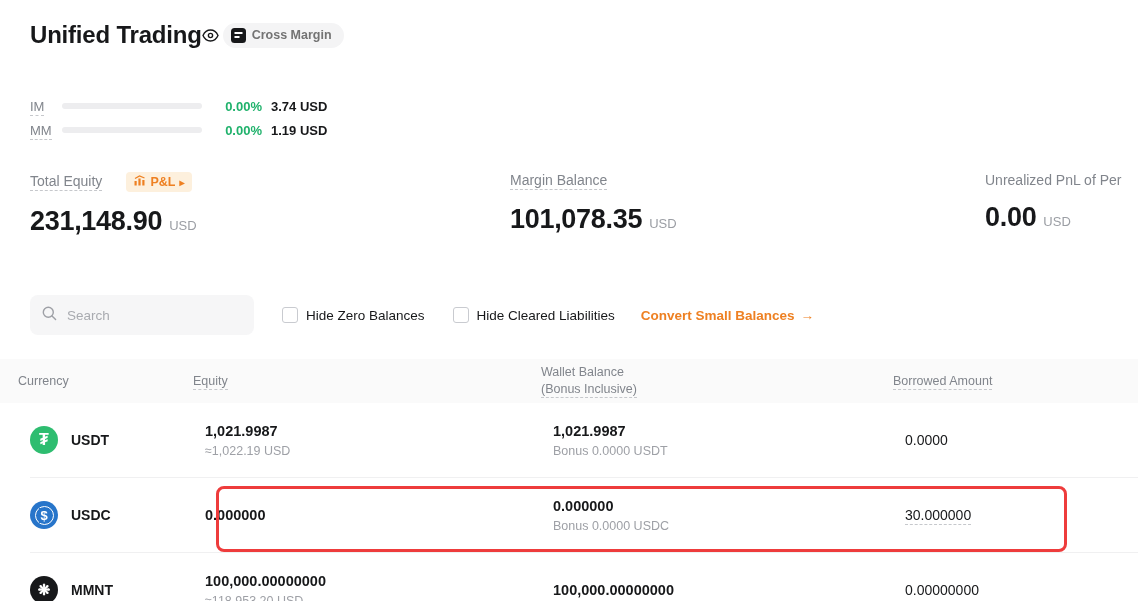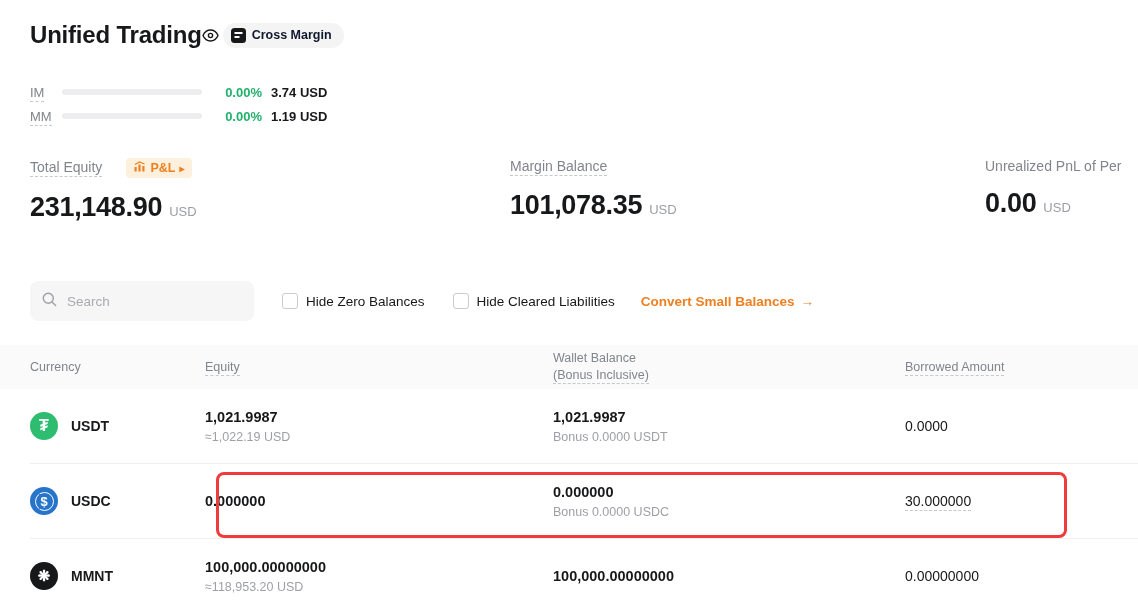--- a/index.html
+++ b/index.html
@@ -12,29 +12,29 @@
   }
   .page { position:relative; padding:20px 0 0 30px; width:1138px; height:601px; }
 
   
   .header-row { display:flex; align-items:center; height:30px; }
   .page-title { font-size:24px; font-weight:700; letter-spacing:-.2px; }
   .eye-btn { display:flex; align-items:center; cursor:pointer; margin-top:4px; }
   .mode-badge {
     display:inline-flex; align-items:center; gap:6px;
     background:#f4f4f5; border-radius:14px; padding:5px 12px 5px 8px;
-    font-size:12.5px; font-weight:700; color:#0f172a; cursor:pointer; margin-left:4px;
+    font-size:12.5px; font-weight:700; color:#737373; cursor:pointer; margin-left:4px;
   }
   .mode-badge .sq {
     width:15px; height:15px; border-radius:3.5px; background:#17181a;
     display:inline-flex; align-items:center; justify-content:center;
   }
 
   
-  .risk-block { margin-top:30px; }
+  .risk-block { margin-top:44px; }
   .risk-row { display:flex; align-items:center; height:24px; font-size:13px; }
   .risk-label { width:32px; color:#81858c; }
   .dashed { border-bottom:1px dashed #c6c8cc; padding-bottom:1px; }
   .risk-bar { width:140px; height:6px; border-radius:3px; background:#ededef; margin-right:8px; }
   .risk-pct { width:52px; text-align:right; color:var(--green,#20b26c); font-weight:700; margin-right:9px; }
   .risk-val { font-weight:700; color:#17181a; }
 
   
   .stats-row { display:flex; margin-top:30px; }
   .stat { flex:none; }
@@ -72,21 +72,21 @@
   .convert-link {
     margin-left:26px; color:var(--orange,#ef8022); font-size:13.5px; font-weight:700;
     cursor:pointer; display:flex; align-items:center; gap:6px;
   }
 
   
   .tbl { margin-top:24px; }
   .tbl-grid { display:grid; grid-template-columns:175px 348px 352px 1fr; align-items:center; }
   .tbl-head {
     background:#fafafa; height:44px; font-size:12.5px; color:#81858c;
-    margin-left:-30px; padding-left:30px; width:1138px;
+    margin-left:-30px; padding-left:18px; width:1138px;
   }
   .tbl-head .h2l { line-height:1.35; }
   .tbl-row {
     position:relative; height:75px; border-bottom:1px solid #f0f0f1;
     margin-right:0;
   }
   .cur-cell { display:flex; align-items:center; gap:13px; }
   .coin-icon {
     position:relative; width:28px; height:28px; border-radius:50%;
     display:flex; align-items:center; justify-content:center;

